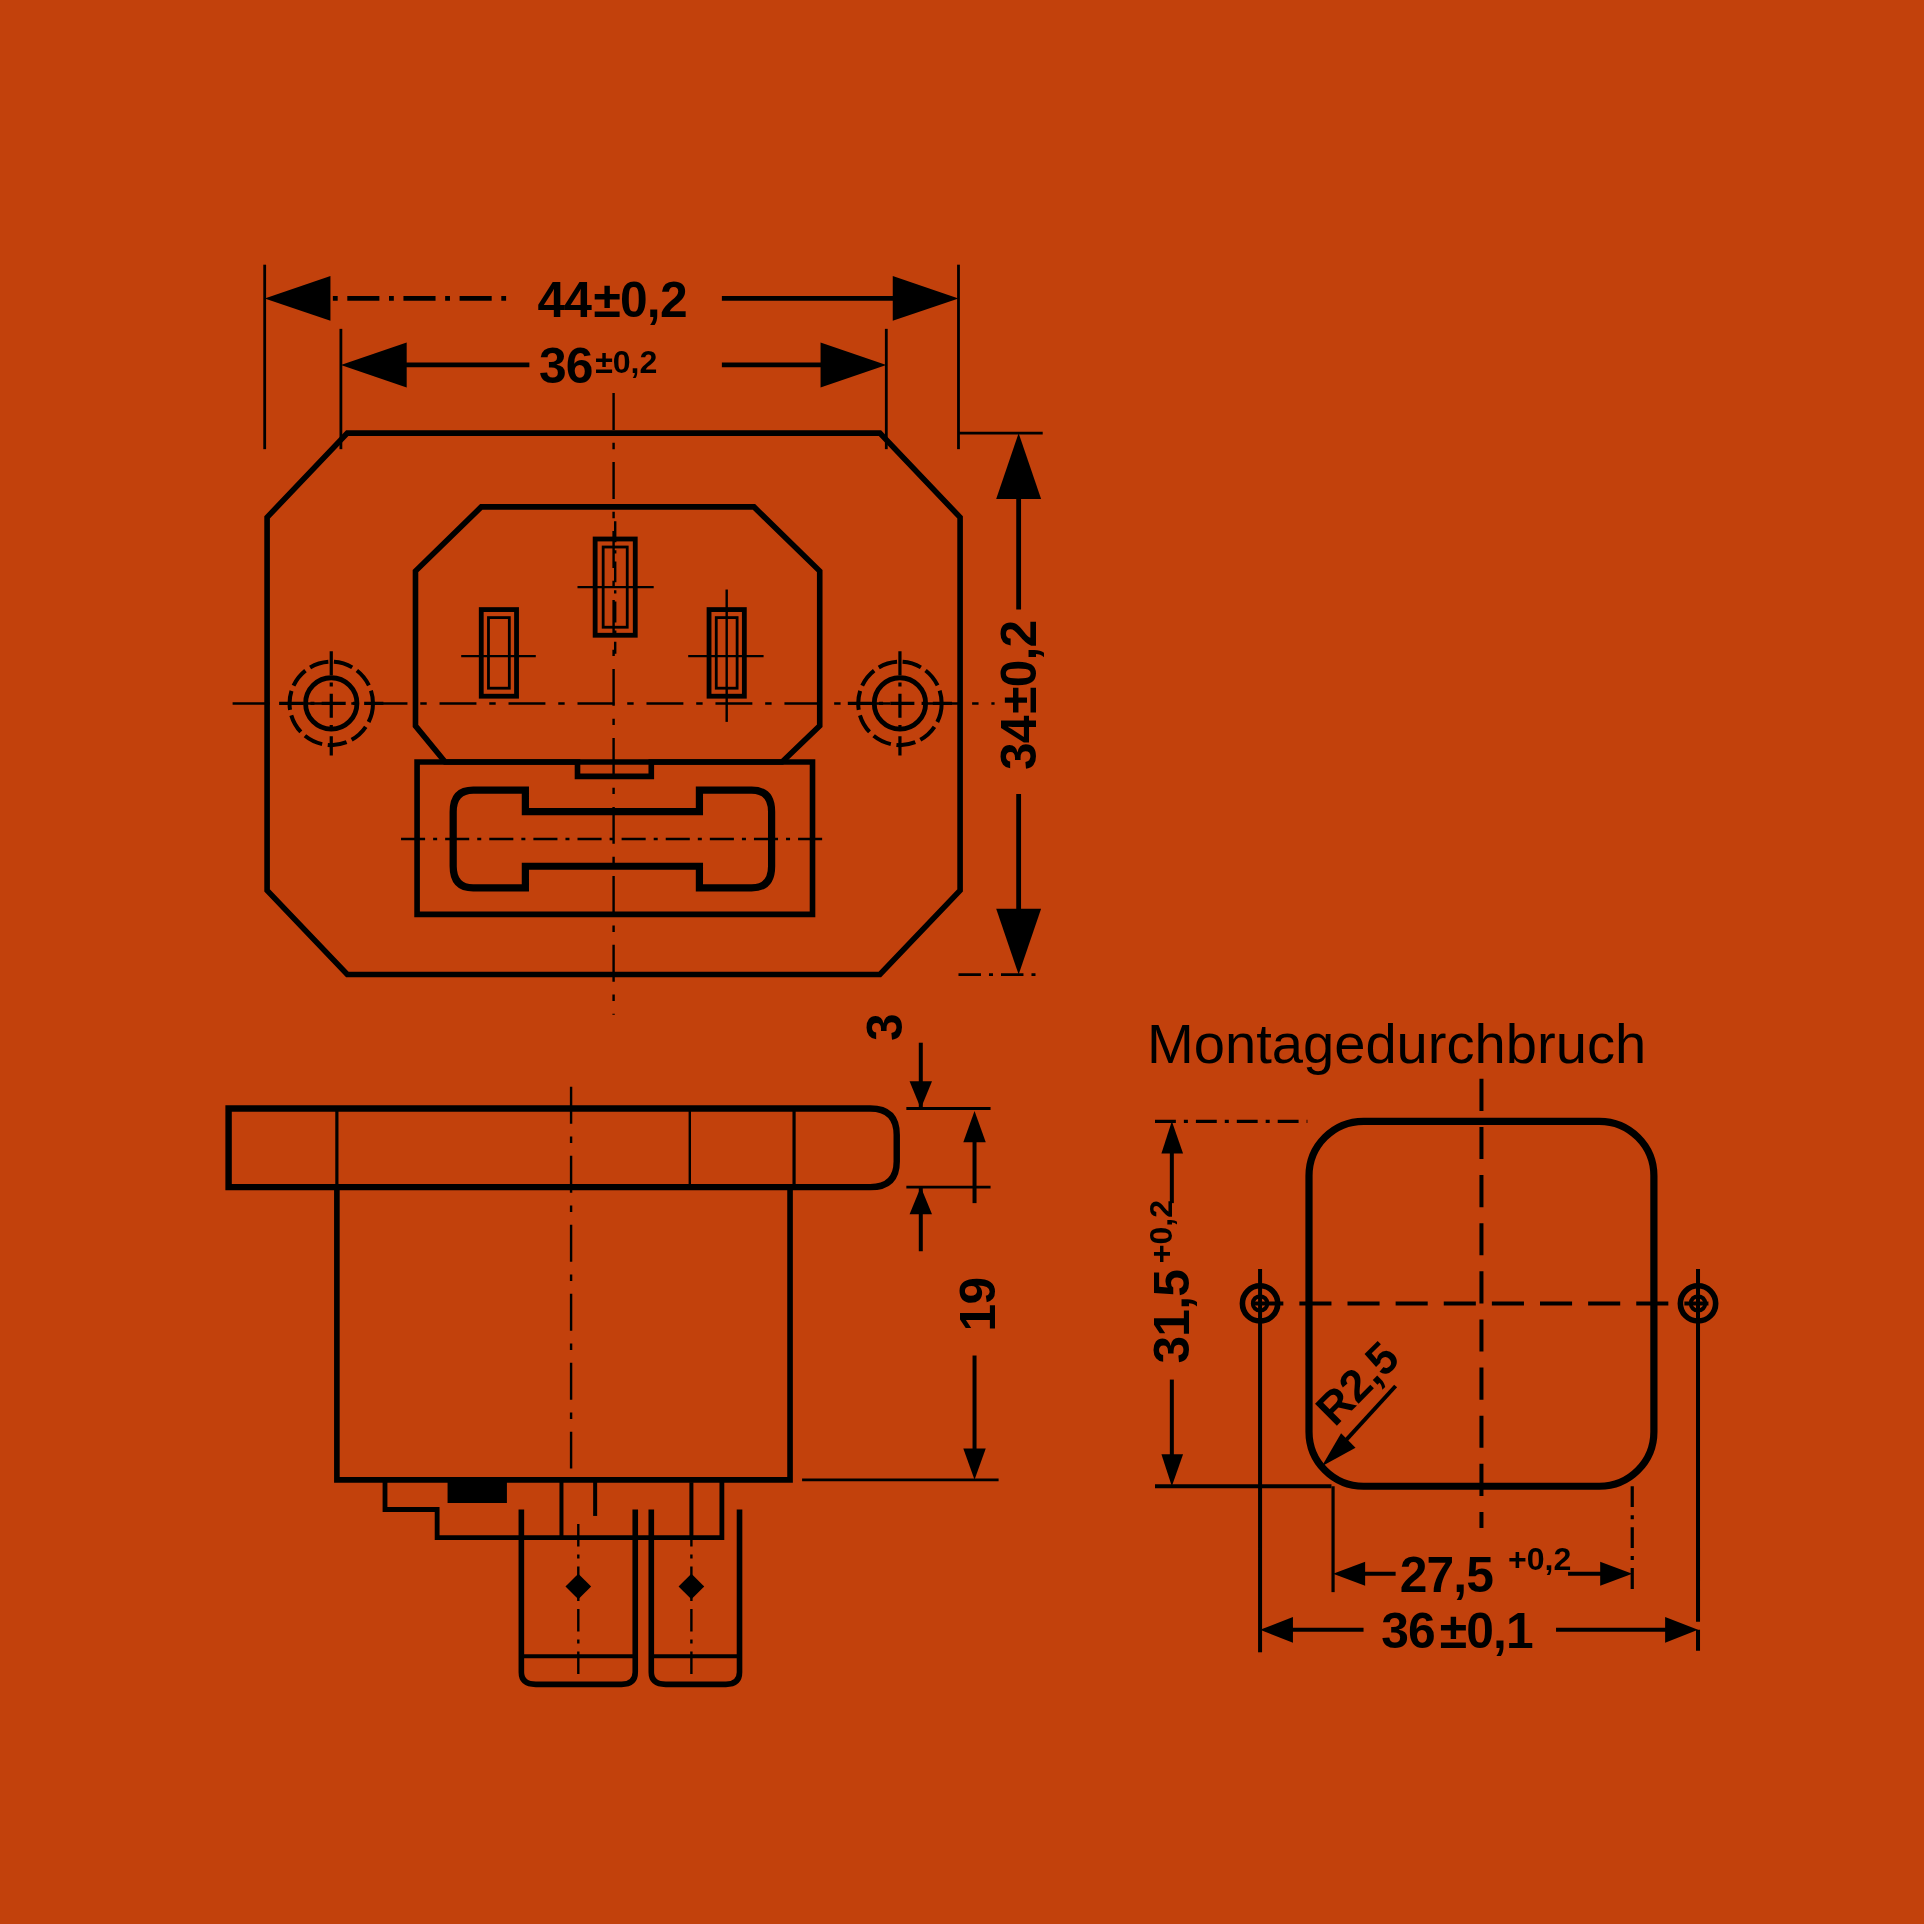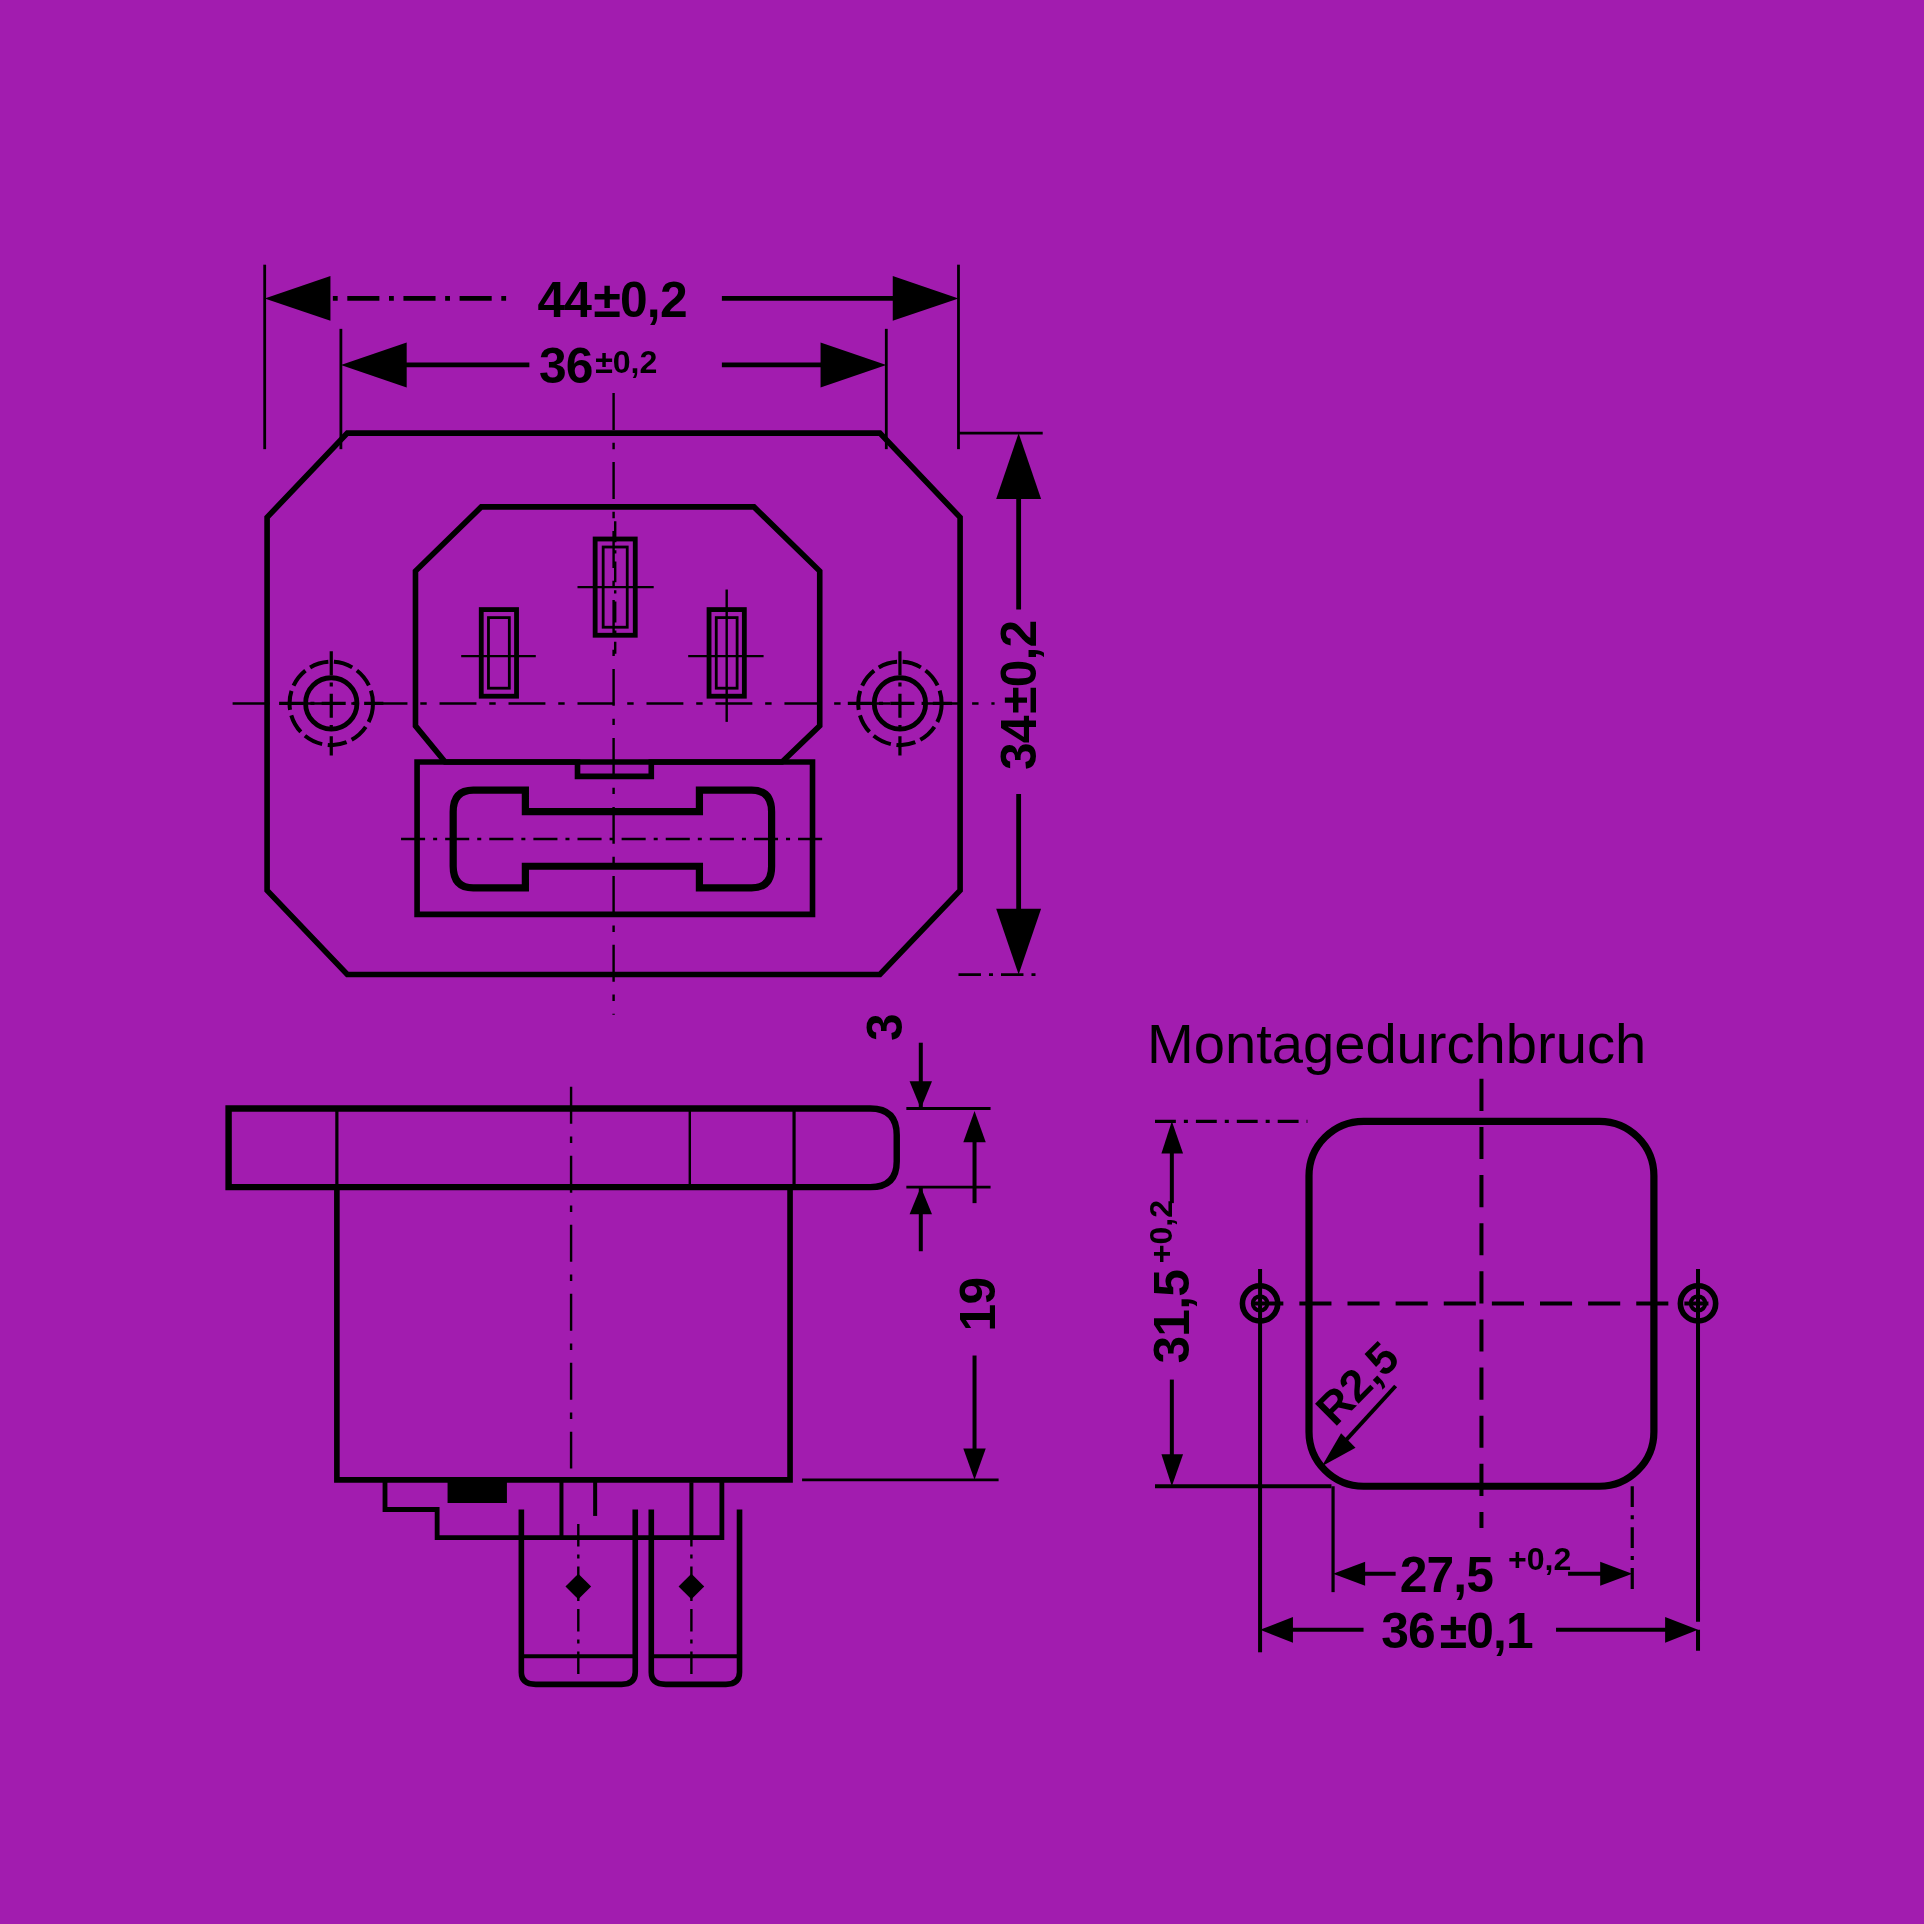--- a/index.html
+++ b/index.html
@@ -4,21 +4,21 @@
 <style>
   html, body {
     margin: 0;
     padding: 0;
     background: #ffffff;
   }
   #sheet {
     position: relative;
     width: 1925px;
     height: 1925px;
-    background: #a21caf;
+    background: #c2410c;
     font-family: "Liberation Sans", sans-serif;
     overflow: hidden;
   }
   svg { display: block; }
   text {
     font-family: "Liberation Sans", sans-serif;
     fill: #000000;
     stroke: none;
   }
   .dim-text {

